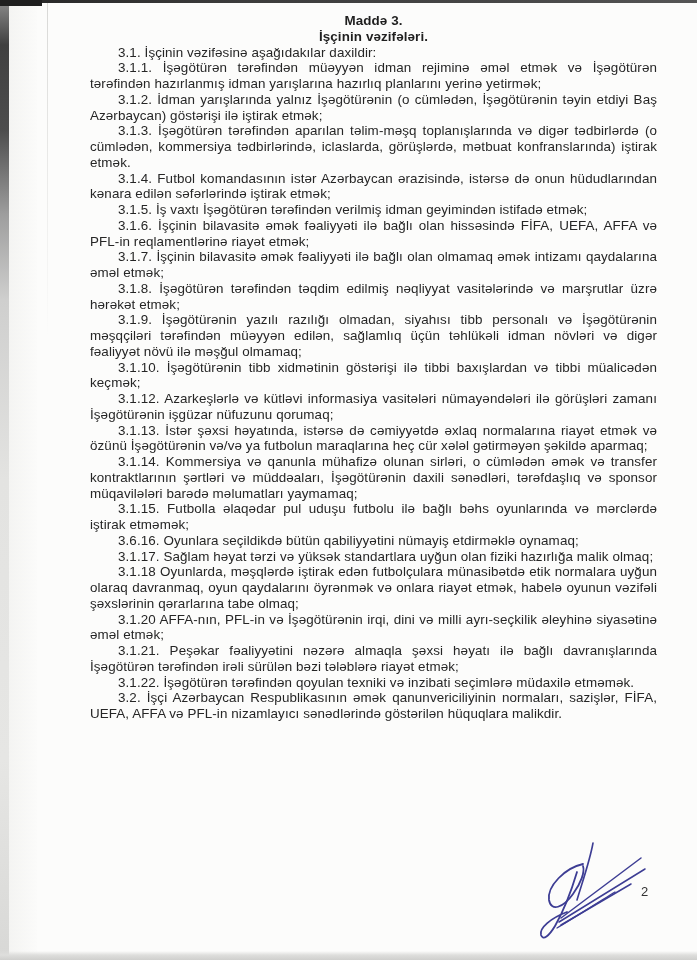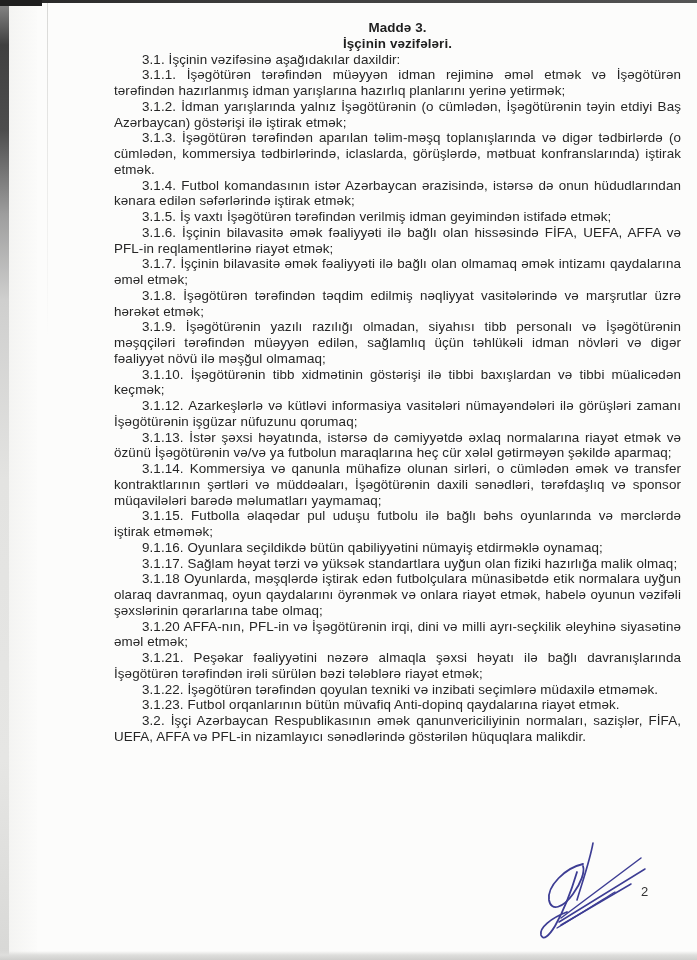--- a/index.html
+++ b/index.html
@@ -36,26 +36,25 @@
   .scan-corner-top-left {
     position: absolute; left: 0; top: 0; width: 42px; height: 6px;
     background: #1f1f1f;
   }
   .scan-edge-bottom {
     position: absolute; left: 0; bottom: 0; right: 0; height: 9px;
     background: linear-gradient(to bottom, rgba(207,207,205,0), #dededc 45%, #cfcfcd);
   }
   
   .doc {
-    position: absolute; left: 90px; top: 20px; width: 567px;
+    position: absolute; left: 90px; top: 13px; width: 567px;
     color: #262626;
     font-size: 13.4px;
     line-height: 15.75px;
     letter-spacing: 0.1px;
-    margin-left: 24px;
   }
   .title { text-align: center; font-weight: bold; color: #1f1f1f; }
   .para {
     margin: 0;
     text-align: justify;
     text-indent: 28px;
   }
   .signature {
     position: absolute; left: 527px; top: 842px;
     width: 132px; height: 106px;
@@ -89,27 +88,26 @@
     <p class="para">3.1.5. İş vaxtı İşəgötürən tərəfindən verilmiş idman geyimindən istifadə etmək;</p>
     <p class="para">3.1.6. İşçinin bilavasitə əmək fəaliyyəti ilə bağlı olan hissəsində FİFA, UEFA,  AFFA və PFL-in reqlamentlərinə riayət etmək;</p>
     <p class="para">3.1.7. İşçinin bilavasitə əmək fəaliyyəti ilə bağlı olan olmamaq əmək intizamı qaydalarına əməl etmək;</p>
     <p class="para">3.1.8. İşəgötürən tərəfindən təqdim edilmiş nəqliyyat vasitələrində və marşrutlar üzrə hərəkət etmək;</p>
     <p class="para">3.1.9. İşəgötürənin yazılı razılığı olmadan, siyahısı tibb personalı və İşəgötürənin məşqçiləri tərəfindən müəyyən edilən, sağlamlıq üçün təhlükəli idman növləri və digər fəaliyyət növü ilə məşğul olmamaq;</p>
     <p class="para">3.1.10. İşəgötürənin tibb xidmətinin göstərişi ilə tibbi baxışlardan və tibbi müalicədən keçmək;</p>
     <p class="para">3.1.12. Azarkeşlərlə və kütləvi informasiya vasitələri nümayəndələri ilə görüşləri zamanı  İşəgötürənin işgüzar nüfuzunu qorumaq;</p>
     <p class="para">3.1.13. İstər şəxsi həyatında, istərsə də cəmiyyətdə əxlaq normalarına riayət etmək və özünü İşəgötürənin və/və ya futbolun maraqlarına heç cür xələl gətirməyən şəkildə aparmaq;</p>
     <p class="para">3.1.14. Kommersiya və qanunla mühafizə olunan sirləri, o cümlədən əmək və transfer kontraktlarının şərtləri və müddəaları, İşəgötürənin daxili sənədləri, tərəfdaşlıq və sponsor müqavilələri barədə məlumatları  yaymamaq;</p>
     <p class="para">3.1.15. Futbolla əlaqədar pul uduşu futbolu ilə bağlı bəhs oyunlarında və mərclərdə iştirak etməmək;</p>
-    <p class="para">9.1.16. Oyunlara seçildikdə bütün qabiliyyətini  nümayiş etdirməklə oynamaq;</p>
+    <p class="para">3.6.16. Oyunlara seçildikdə bütün qabiliyyətini  nümayiş etdirməklə oynamaq;</p>
     <p class="para">3.1.17. Sağlam həyat tərzi və yüksək standartlara uyğun olan fiziki hazırlığa malik olmaq;</p>
     <p class="para">3.1.18 Oyunlarda, məşqlərdə iştirak edən futbolçulara münasibətdə etik normalara uyğun olaraq davranmaq, oyun qaydalarını öyrənmək və onlara riayət etmək, habelə oyunun vəzifəli şəxslərinin qərarlarına tabe olmaq;</p>
     <p class="para">3.1.20 AFFA-nın, PFL-in və İşəgötürənin irqi, dini və milli ayrı-seçkilik əleyhinə siyasətinə əməl etmək;</p>
     <p class="para">3.1.21. Peşəkar fəaliyyətini nəzərə almaqla şəxsi həyatı ilə bağlı davranışlarında İşəgötürən tərəfindən irəli sürülən  bəzi tələblərə riayət etmək;</p>
     <p class="para">3.1.22. İşəgötürən tərəfindən qoyulan texniki və inzibati  seçimlərə müdaxilə etməmək.</p>
-    <p class="para">3.1.23. Futbol orqanlarının bütün müvafiq Anti-dopinq qaydalarına riayət etmək.</p>
     <p class="para">3.2. İşçi Azərbaycan Respublikasının əmək qanunvericiliyinin normaları, sazişlər, FİFA, UEFA, AFFA və PFL-in nizamlayıcı sənədlərində göstərilən hüquqlara malikdir.</p>
   </div>
 
   <svg class="signature" viewBox="0 0 132 106" xmlns="http://www.w3.org/2000/svg" fill="none" stroke="#3d3d94" stroke-linecap="round">
 
     <path d="M66 1 C63 18, 56 38, 50 58" stroke-width="1.6"></path>
 
     <path d="M56 22 C38 26, 20 44, 22 58 C24 70, 36 66, 46 52 C54 41, 58 30, 56 24" stroke-width="1.8"></path>
 
     <path d="M50 30 C44 50, 36 70, 28 84 C22 94, 16 99, 14 93 C12 86, 24 76, 40 70" stroke-width="1.8"></path>

